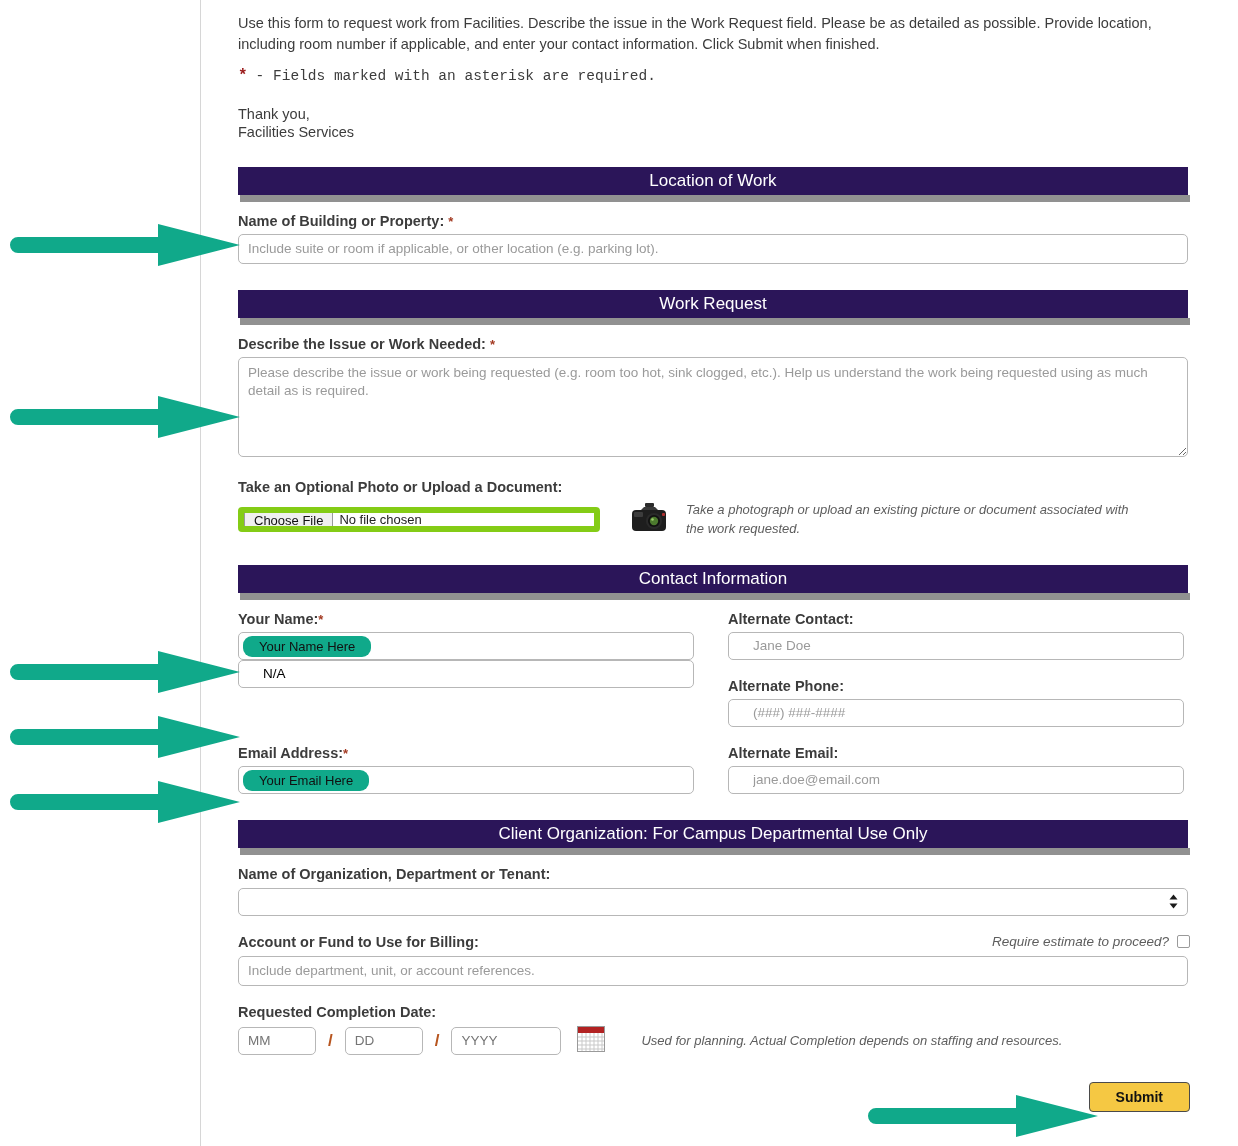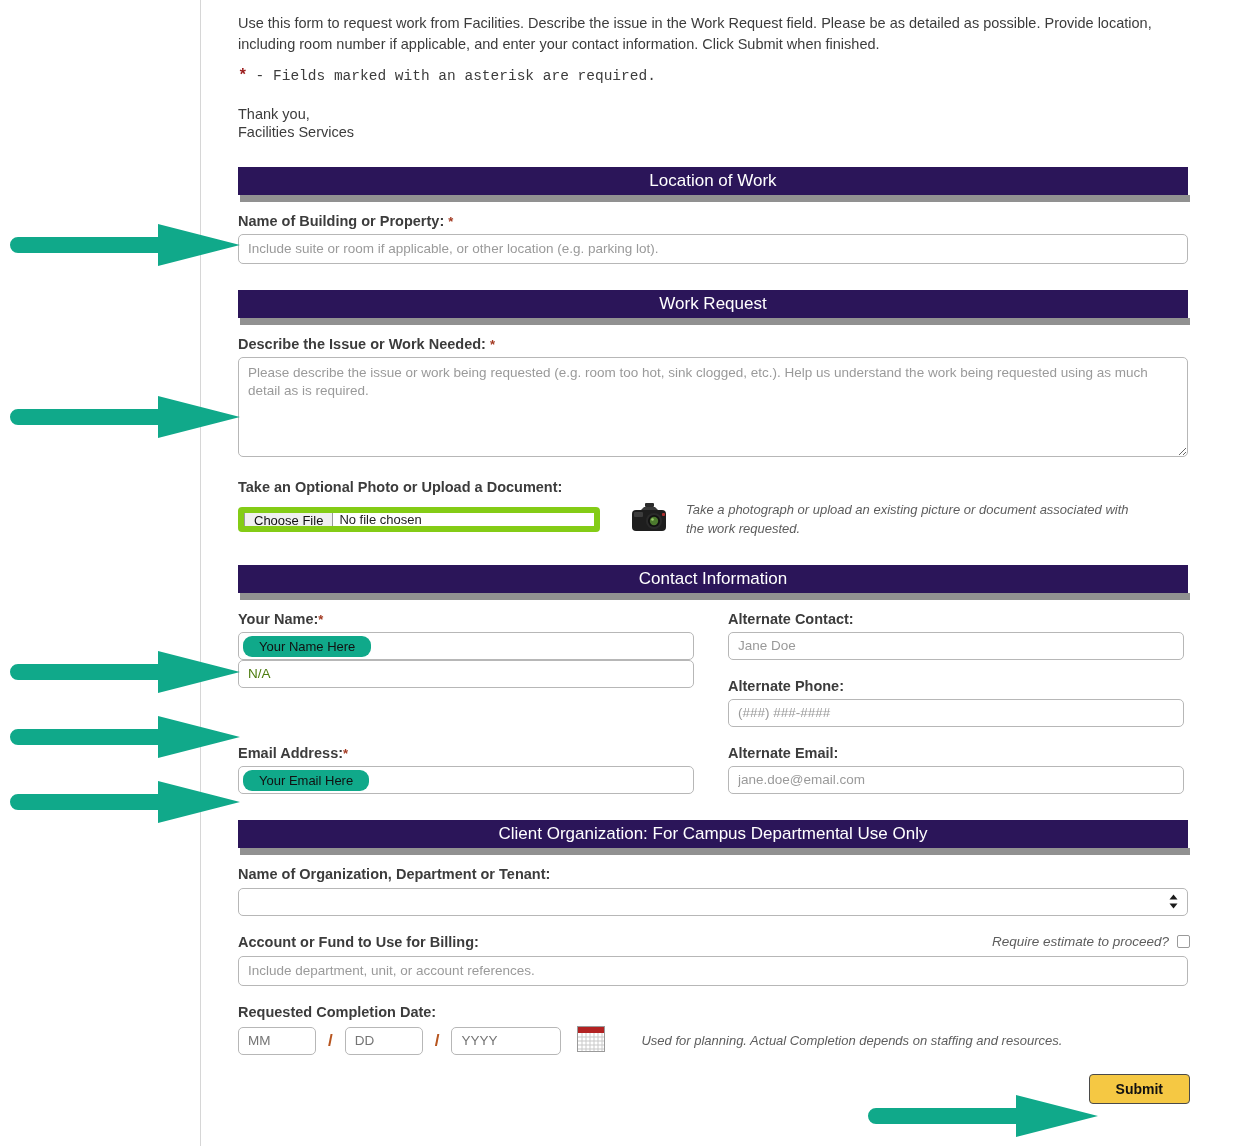--- a/index.html
+++ b/index.html
@@ -166,24 +166,24 @@
     display: flex;
     width: 952px;
   }
   .col { width: 476px; }
   .col-right { padding-left: 14px; }
   .txt-half {
     width: 456px;
     height: 28px;
     border: 1px solid #b7b7b7;
     border-radius: 5px;
-    padding: 0 9px;
+    padding: 0 24px;
     font-size: 13.5px;
     font-family: "Liberation Sans", sans-serif;
-    color: #4d7c0f;
+    color: #000000;
     background: #fff;
     outline: none;
   }
   .txt-half::placeholder { color: #9a9a9a; }
   
   .pill-field { position: relative; }
   .pill {
     position: absolute;
     left: 5px; top: 4px;
     height: 21px;
@@ -279,21 +279,21 @@
     margin-left: 36px;
     font-size: 13px;
     font-style: italic;
     color: #5d5d5d;
   }
   
   .submit-row {
     display: flex;
     justify-content: flex-end;
     width: 952px;
-    margin-top: 18px;
+    margin-top: 26px;
   }
   .submit-btn {
     background: #f5c843;
     border: 1px solid #4a4a4a;
     border-radius: 4px;
     font-size: 14px;
     font-weight: bold;
     color: #111;
     padding: 6px 26px;
     font-family: "Liberation Sans", sans-serif;

